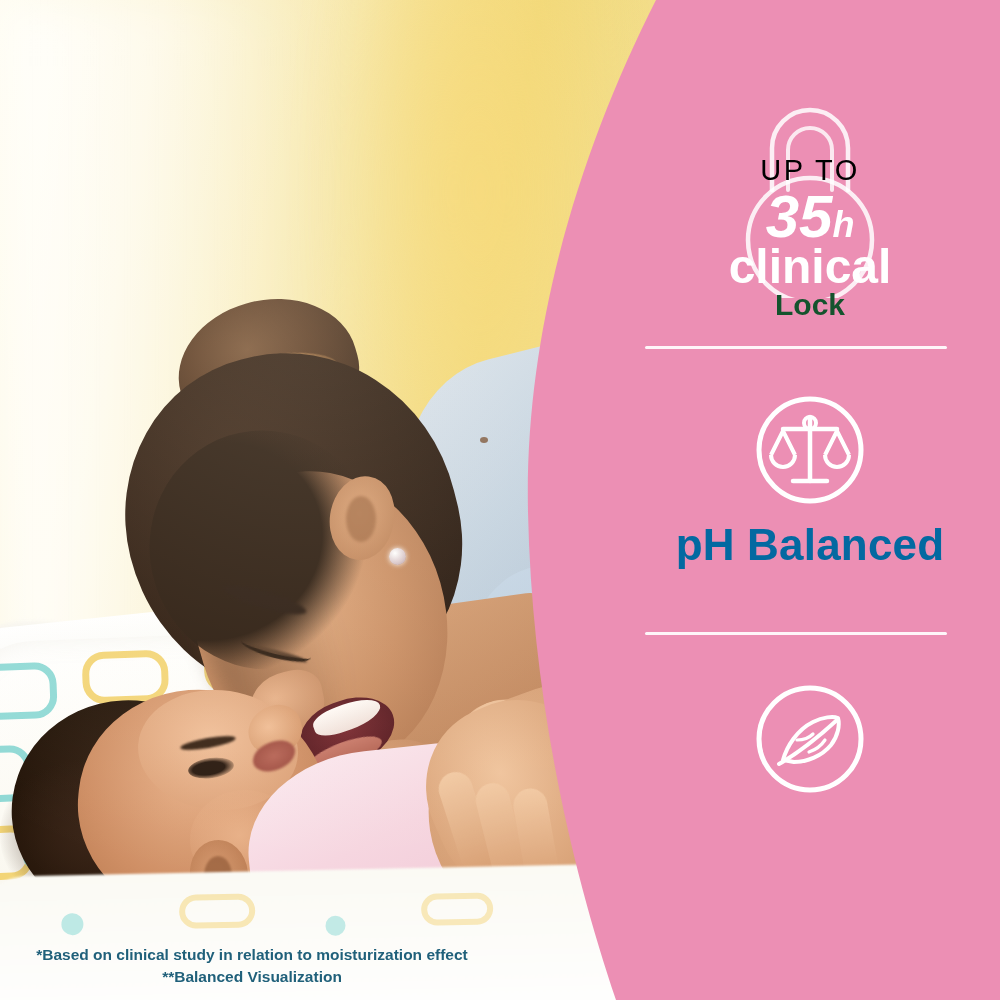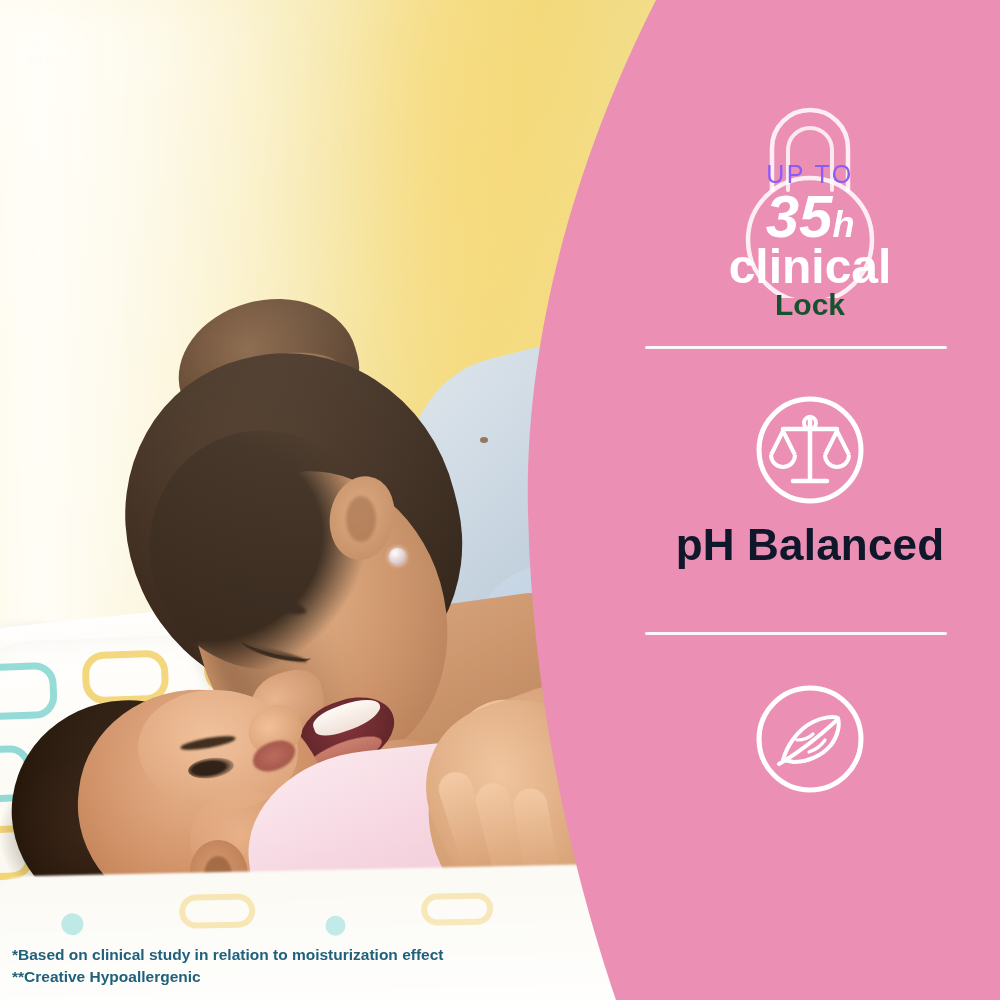--- a/index.html
+++ b/index.html
@@ -271,22 +271,22 @@
     position:absolute; left:620px; top:0; width:380px; height:1000px;
   }
   .feature { position:absolute; left:0; width:380px; text-align:center; color:#ffffff; }
 
   
   .lock-block { top:98px; height:215px; }
   .lock-wrap { position:relative; width:380px; height:215px; }
   .lock-svg { position:absolute; left:90px; top:0; }
   .lock-text { position:absolute; left:0; top:0; width:380px; text-align:center; }
   .upto {
-    position:absolute; left:0; top:62px; width:380px;
-    font-size:25px; letter-spacing:2.5px; font-weight:400; color:#8b5cf6;
+    position:absolute; left:0; top:56px; width:380px;
+    font-size:29px; letter-spacing:2.5px; font-weight:400; color:#000000;
   }
   .h24 {
     position:absolute; left:0; top:89px; width:380px;
     font-size:60px; font-weight:700; font-style:italic; line-height:1; color:#fff;
   }
   .h24 .hh { font-size:36px; font-weight:600; font-style:italic; }
   .moisture {
     position:absolute; left:0; top:145px; width:380px;
     font-size:48px; font-weight:700; line-height:1; color:#fff;
   }
@@ -297,34 +297,34 @@
 
   .divider {
     position:absolute; left:25px; width:302px; height:3px;
     background:rgba(255,255,255,.92); border-radius:2px;
   }
   .div1 { top:346px; }
   .div2 { top:632px; }
 
   .icon-circle { display:block; margin:0 auto; }
   .feature-label {
-    margin-top:16px; font-size:44px; font-weight:700; color:#0f172a;
+    margin-top:16px; font-size:44px; font-weight:700; color:#0369a1;
     letter-spacing:.2px; line-height:1;
   }
   .ph-block { top:393px; }
   .hypo-block { top:682px; }
   .hypo-block .feature-label { font-size:43px; }
 
   
   .footnotes {
     position:absolute; left:12px; bottom:12px; width:480px;
     color:#20607a; font-size:15.5px; line-height:1.42; font-weight:600;
     text-shadow:0 1px 2px rgba(255,255,255,.55);
   }
-  .footnotes div { white-space:nowrap; }
+  .footnotes div { white-space:nowrap;text-align:center; }
 </style>
 </head>
 <body>
 
 <div id="stage">
 
   <div class="photo">
     <div class="bg-wall"></div>
     <div class="bg-blur-band"></div>
     <div class="bg-warmglow"></div>
@@ -456,16 +456,16 @@
         <path d="M30 78 C34 64, 44 48, 60 40 C70 35, 80 34, 85 36 C87 43, 85 54, 78 63 C69 74, 54 80, 41 80 Z" fill="none" stroke="#ffffff" stroke-width="4" stroke-linejoin="round"></path>
         <path d="M26 82 C40 74, 60 60, 84 38" fill="none" stroke="#ffffff" stroke-width="4" stroke-linecap="round"></path>
         <path d="M44 58 C50 58, 56 56, 60 52" fill="none" stroke="#ffffff" stroke-width="3.2" stroke-linecap="round"></path>
         <path d="M56 70 C62 68, 68 64, 72 58" fill="none" stroke="#ffffff" stroke-width="3.2" stroke-linecap="round"></path>
       </svg>
     </div>
   </div>
 
   <div class="footnotes">
     <div>*Based on clinical study in relation to moisturization effect</div>
-    <div>**Creative Hypoallergenic</div>
+    <div>**Balanced Visualization</div>
   </div>
 
 </div>
 
 </body></html>

